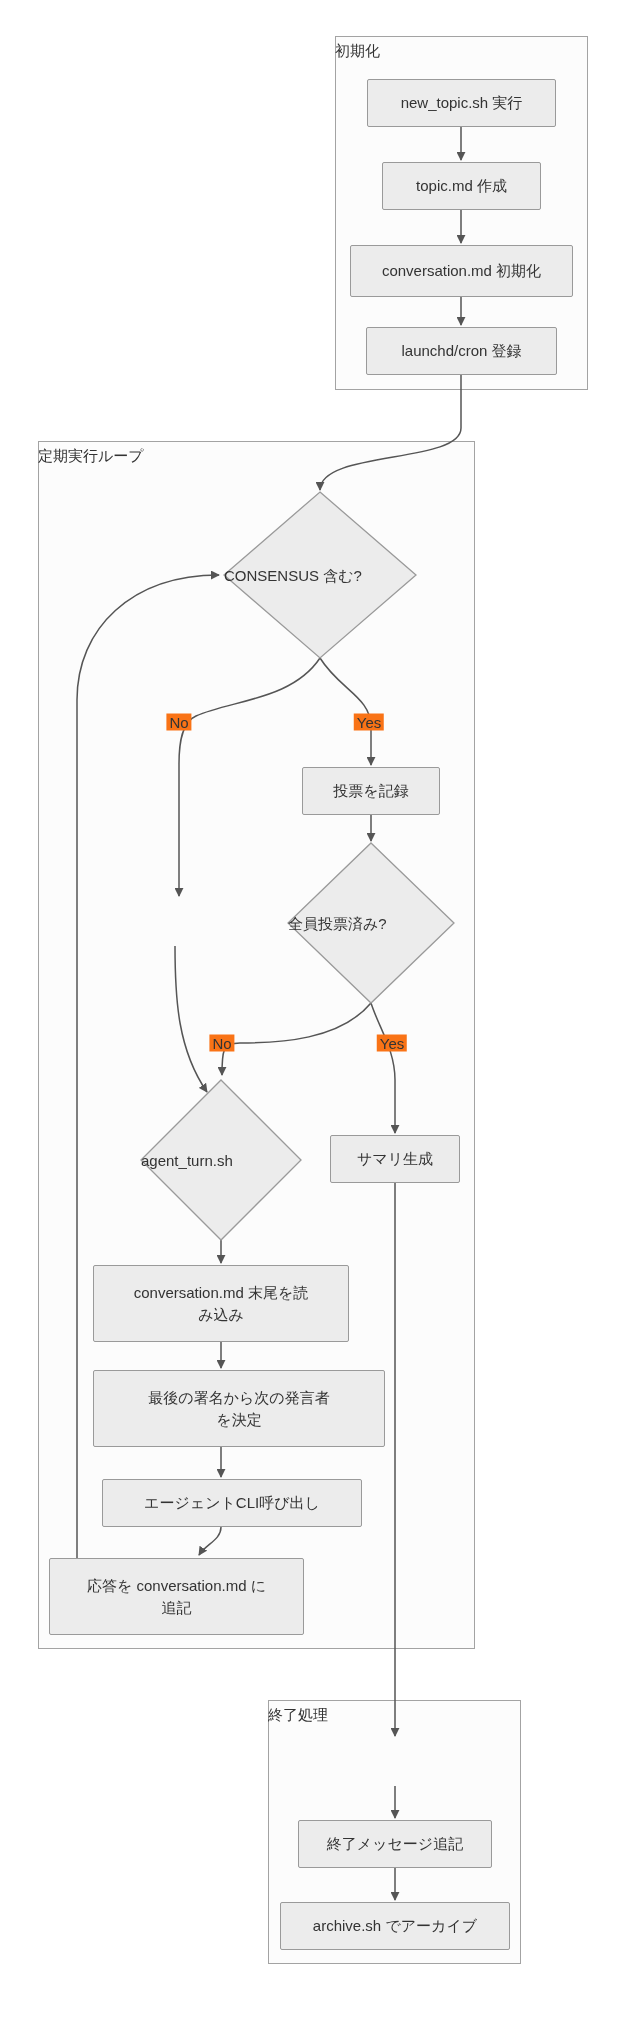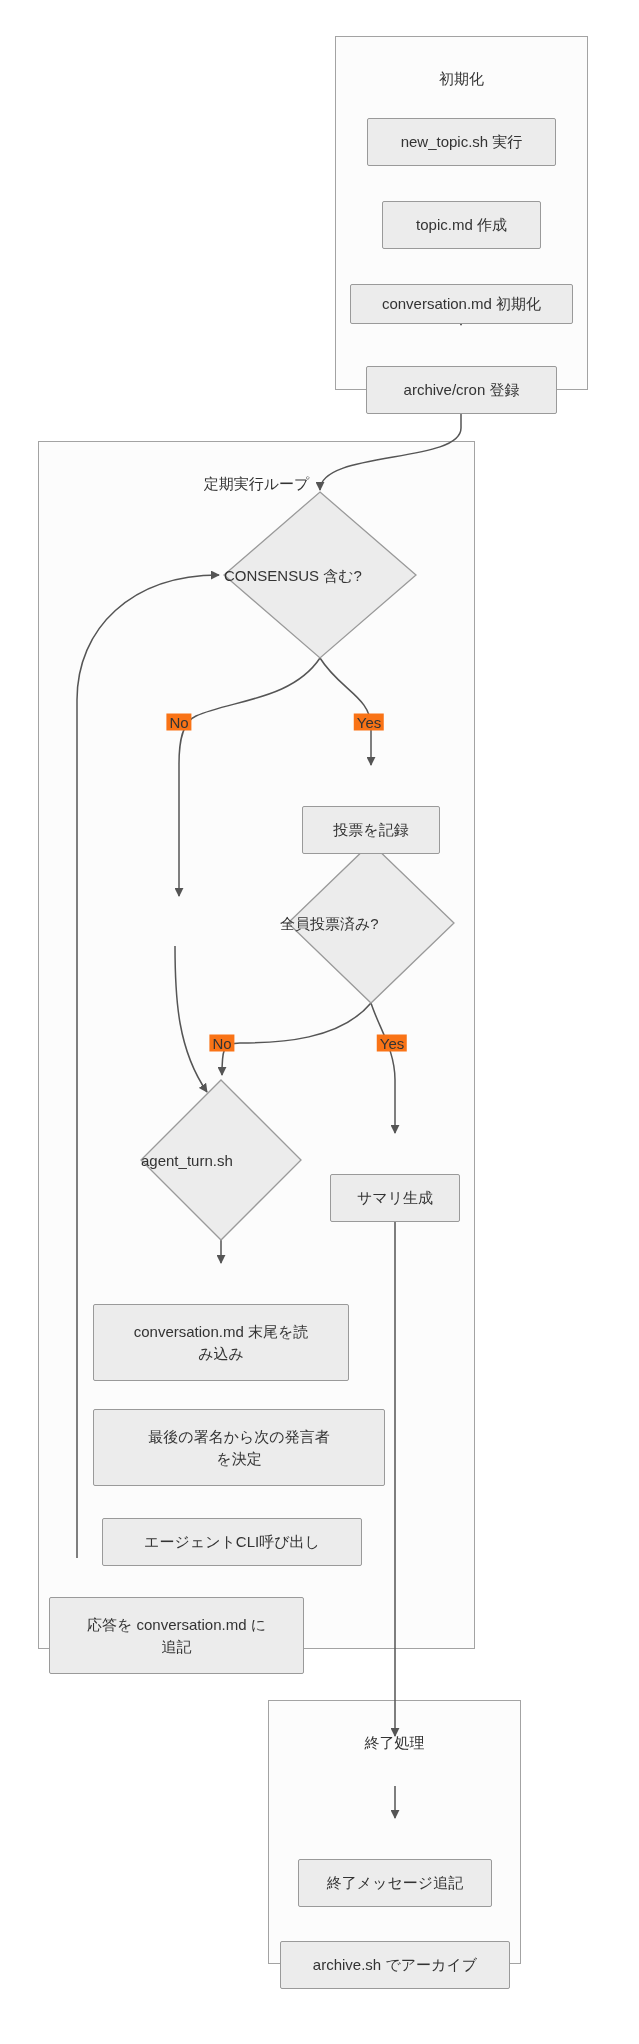--- a/index.html
+++ b/index.html
@@ -5,30 +5,30 @@
   html,body{margin:0;padding:0;background:#ffffff;}
   .canvas{
     position:relative;width:639px;height:2044px;background:#ffffff;
     font-family:"Liberation Sans","DejaVu Sans",sans-serif;
     color:var(--text,#333333);overflow:hidden;
   }
   .cluster{
     position:absolute;border:1px solid var(--cluster-border,#a3a3a3);
     background:rgba(0,0,0,0.012);box-sizing:border-box;
   }
-  .cluster-title{position:absolute;text-align:center;font-size:15px;color:var(--text,#333);margin-top:28px;}
+  .cluster-title{position:absolute;font-size:15px;color:var(--text,#333);}
   .edge-layer{position:absolute;left:0;top:0;}
   .edge-layer path.edge{fill:none;stroke:var(--edge,#555);stroke-width:1.5;}
   .edge-layer polygon.diamond{fill:var(--node-fill,#ececec);stroke:var(--node-border,#9a9a9a);stroke-width:1.3;}
   .arrowhead{fill:var(--edge,#555);}
   .node{
     position:absolute;background:var(--node-fill,#ececec);
     border:1px solid var(--node-border,#9a9a9a);box-sizing:border-box;
     display:flex;align-items:center;justify-content:center;text-align:center;
-    font-size:15px;line-height:1.45;padding:2px 6px;border-radius:2px;margin-top:39px;
+    font-size:15px;line-height:1.45;padding:2px 6px;border-radius:2px;
   }
   .diamond-label{
     position:absolute;display:flex;align-items:center;
     text-align:center;font-size:15px;line-height:1.4;
   }
   .ln{display:block;}
   .edge-label{
     position:absolute;transform:translate(-50%,-50%);
     background:#f97316;padding:0 3px;font-size:15px;color:var(--text,#333);
   }
@@ -77,25 +77,25 @@
   <div class="cluster-title" style="left:335px;top:42px;width:253px">初期化</div>
   <div class="cluster-title" style="left:38px;top:447px;width:437px">定期実行ループ</div>
   <div class="cluster-title" style="left:268px;top:1706px;width:253px">終了処理</div>
 
   <div class="node" style="left:367px;top:79px;width:189px;height:48px">
     <span>new_topic.sh 実行</span>
   </div>
   <div class="node" style="left:382px;top:162px;width:159px;height:48px">
     <span>topic.md 作成</span>
   </div>
-  <div class="node" style="left:350px;top:245px;width:223px;height:40px">
+  <div class="node" style="left:350px;top:245px;width:223px;height:52px">
     <span>conversation.md 初期化</span>
   </div>
   <div class="node" style="left:366px;top:327px;width:191px;height:48px">
-    <span>archive/cron 登録</span>
+    <span>launchd/cron 登録</span>
   </div>
 
   <div class="node" style="left:302px;top:767px;width:138px;height:48px">
     <span>投票を記録</span>
   </div>
   <div class="node" style="left:330px;top:1135px;width:130px;height:48px">
     <span>サマリ生成</span>
   </div>
   <div class="node" style="left:93px;top:1265px;width:256px;height:77px">
     <span class="multiline">
@@ -122,21 +122,21 @@
   <div class="node" style="left:298px;top:1820px;width:194px;height:48px">
     <span>終了メッセージ追記</span>
   </div>
   <div class="node" style="left:280px;top:1902px;width:230px;height:48px">
     <span>archive.sh でアーカイブ</span>
   </div>
 
   <div class="diamond-label" style="left:224px;top:492px;width:192px;height:166px">
     <span>CONSENSUS 含む?</span>
   </div>
-  <div class="diamond-label" style="left:280px;top:843px;width:166px;height:160px">
+  <div class="diamond-label" style="left:288px;top:843px;width:166px;height:160px">
     <span>全員投票済み?</span>
   </div>
   <div class="diamond-label" style="left:141px;top:1080px;width:160px;height:160px">
     <span>agent_turn.sh</span>
   </div>
 
   <div class="edge-label" style="left:179px;top:722px">No</div>
   <div class="edge-label" style="left:369px;top:722px">Yes</div>
   <div class="edge-label" style="left:222px;top:1043px">No</div>
   <div class="edge-label" style="left:392px;top:1043px">Yes</div>

